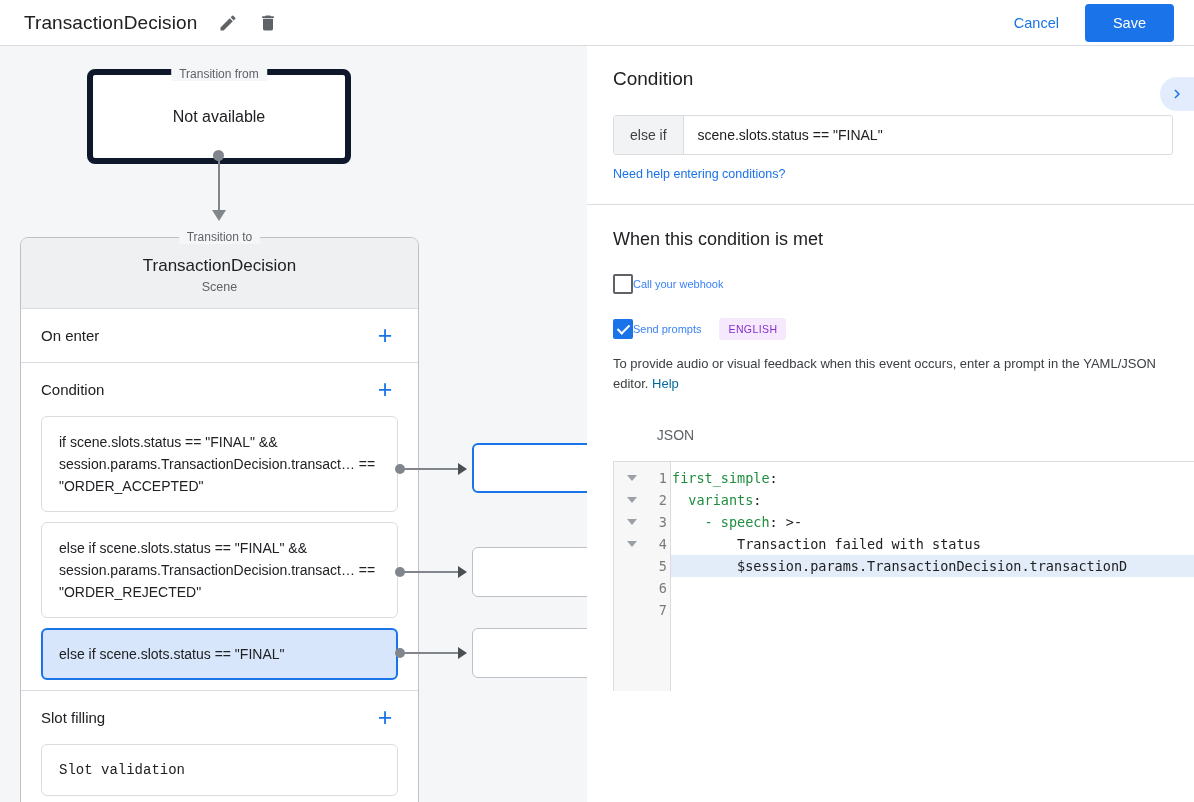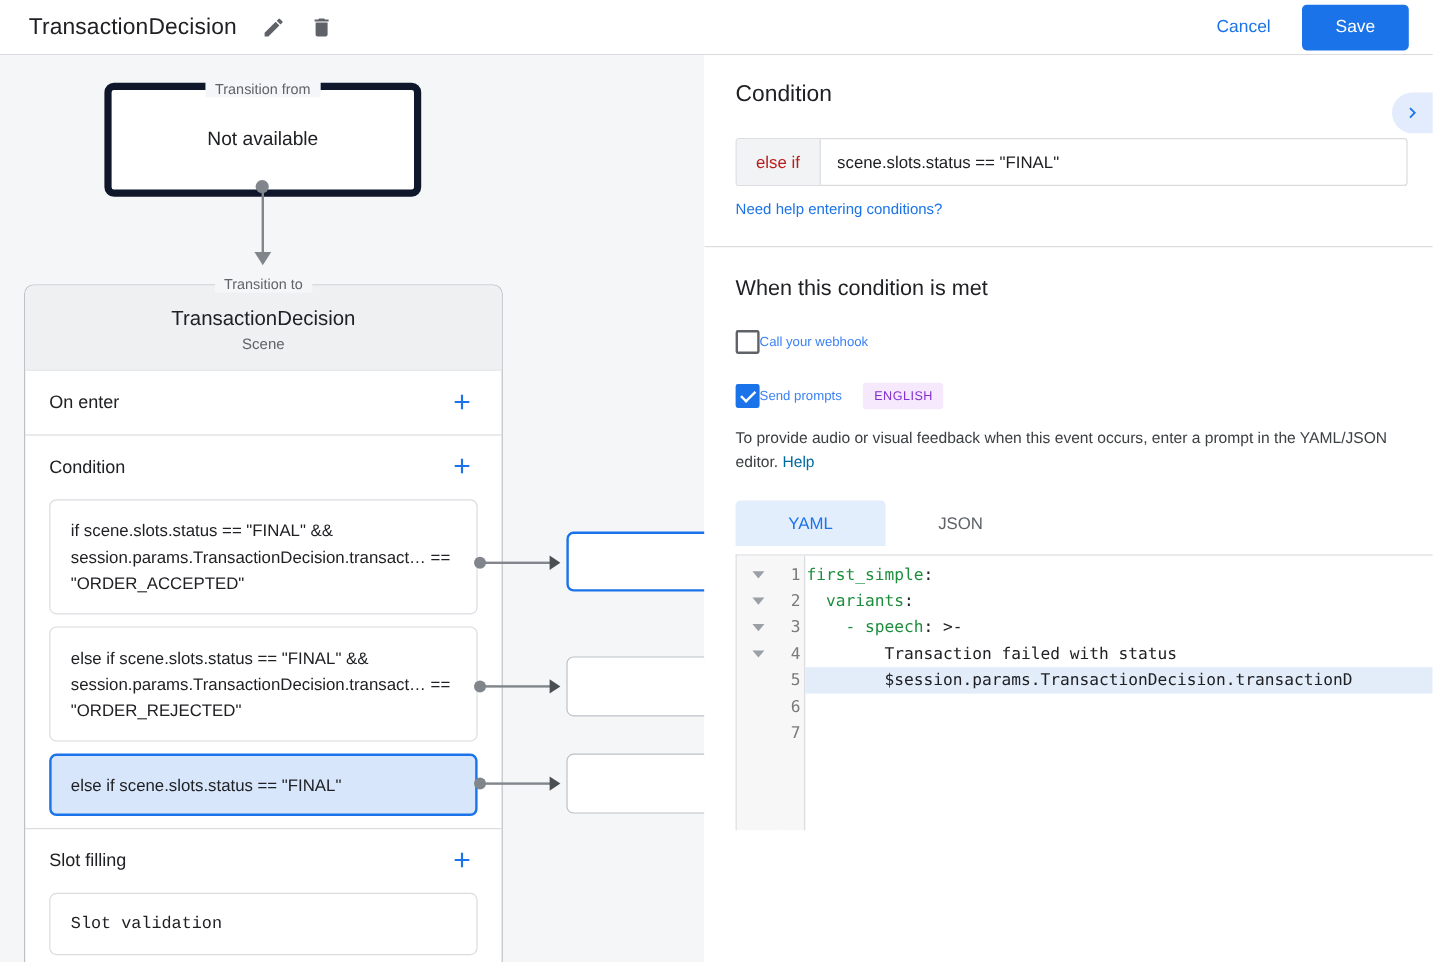--- a/index.html
+++ b/index.html
@@ -227,21 +227,21 @@
     border: 1px solid #dadce0;
     border-radius: 3px;
     height: 40px;
     width: 560px;
   }
   #cond-prefix {
     background: #f1f3f4;
     border-right: 1px solid #dadce0;
     display: flex; align-items: center;
     padding: 0 16px;
-    font-size: 14px; color: #b91c1c;
+    font-size: 14px; color: #404040;
     white-space: nowrap;
   }
   #cond-value {
     flex: 1;
     border: none; outline: none;
     padding: 0 14px;
     font-size: 14px; color: #202124;
     font-family: "Liberation Sans", sans-serif;
     background: transparent;
   }
@@ -504,21 +504,20 @@
       <div class="chk-label">Send prompts</div>
       <div id="lang-badge">ENGLISH</div>
     </div>
 
     <div id="prompts-desc">
       <span>To provide audio or visual feedback when this event occurs, enter a prompt in the YAML/JSON editor.</span>
       <a id="prompts-help-link">Help</a>
     </div>
 
     <div id="editor-tabs">
-      <div class="etab active">YAML</div>
       <div class="etab">JSON</div>
     </div>
 
     <div id="code-editor">
       <div id="fold-gutter">
           <div class="fold-cell">
             <div class="fold-tri"></div>
           </div>
           <div class="fold-cell">
             <div class="fold-tri"></div>

